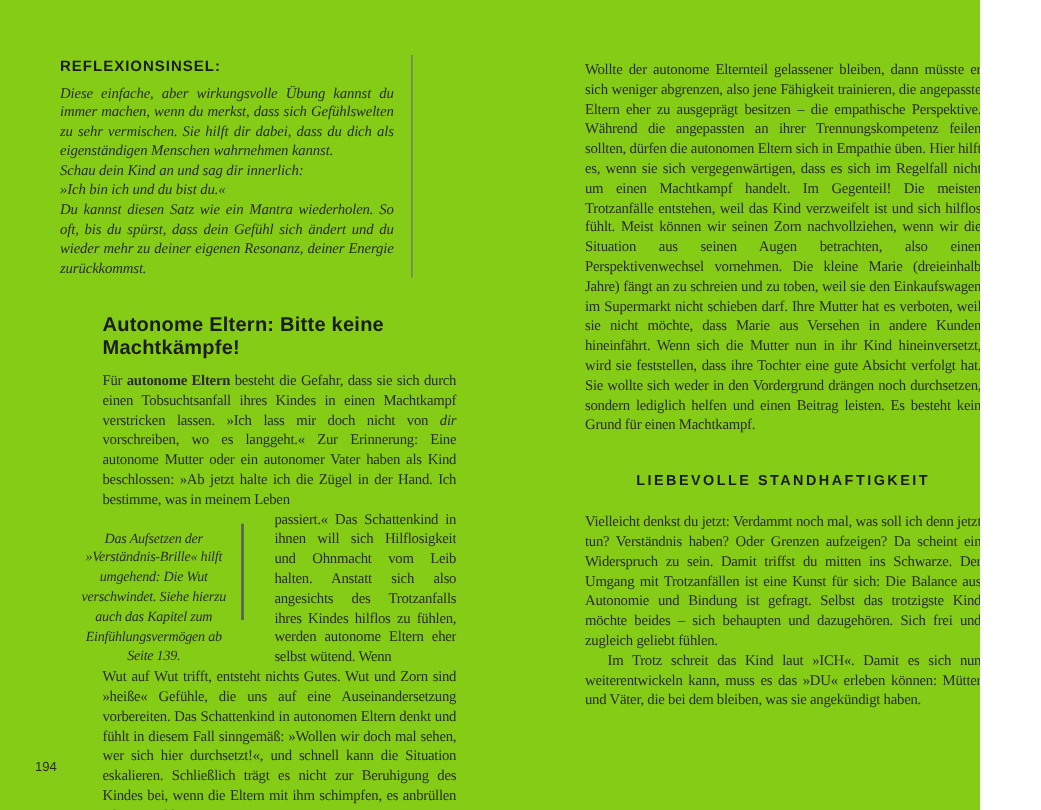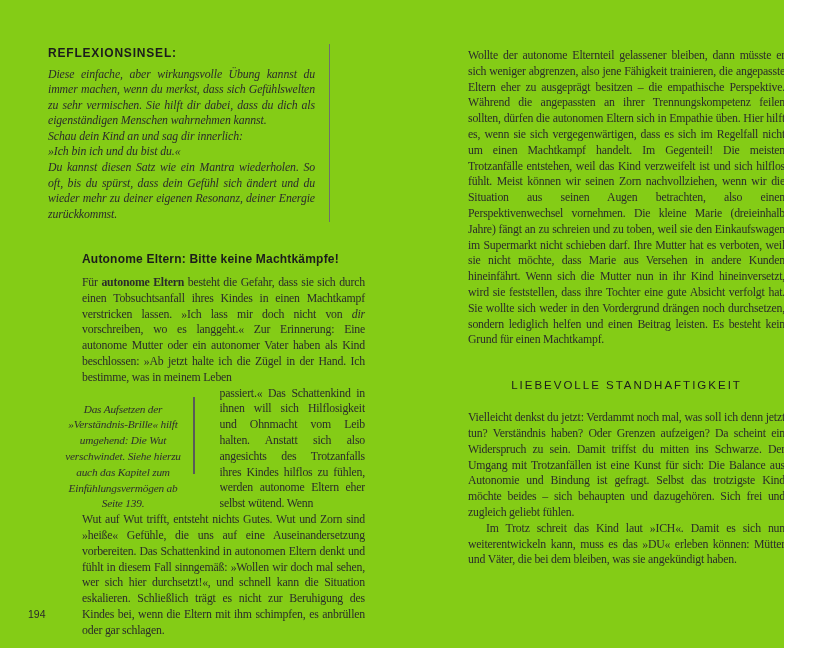--- a/index.html
+++ b/index.html
@@ -30,41 +30,41 @@
     font-style:italic; font-size:11.8px; line-height:15.6px;
     text-align:justify; letter-spacing:-0.1px; margin-top:3px;
   }
   .reflection-line { text-align:left; }
   
   .left-section {
     position:absolute; left:82px; top:252px; width:283px;
   }
   .section-heading {
     font-family:"Liberation Sans", sans-serif;
-    font-weight:700; font-size:12px; letter-spacing:0.2px;
+    font-weight:700; font-size:16px; letter-spacing:0.2px;
     color:#1c1c1c; margin:0 0 9px 0; text-align:left;
   }
   .split-row { display:flex; align-items:stretch; }
   .margin-note {
     flex:0 0 130px; margin-left:-24px; padding-top:16px;
     font-style:italic; font-size:11.3px; line-height:15.8px;
     text-align:center; letter-spacing:-0.2px; color:#2e2e2e;
   }
   .note-rule {
     flex:0 0 1.5px; background:#5a5a5a;
     margin:11px 0 0 5px; height:77px; align-self:flex-start;
   }
   .narrow-col { flex:1 1 auto; margin-left:25px; max-height:128px; overflow:hidden; }
   
   .right-page-flow {
     position:absolute; left:468px; top:48px; width:317px;
   }
   .center-heading {
     font-family:"Liberation Sans", sans-serif;
-    font-weight:400; font-size:11.5px; letter-spacing:2px;
+    font-weight:700; font-size:11.5px; letter-spacing:2px;
     color:#1c1c1c; text-align:center; margin:31px 0 19px 0;
   }
   .indent-para { text-indent:18px; }
   
   .chapter-label {
     position:absolute; left:827px; top:44px;
     transform:rotate(90deg); transform-origin:0 0;
     font-family:"Liberation Sans", sans-serif;
     font-weight:700; font-size:8px; letter-spacing:1.4px;
     color:#2e2e2e; white-space:nowrap;

